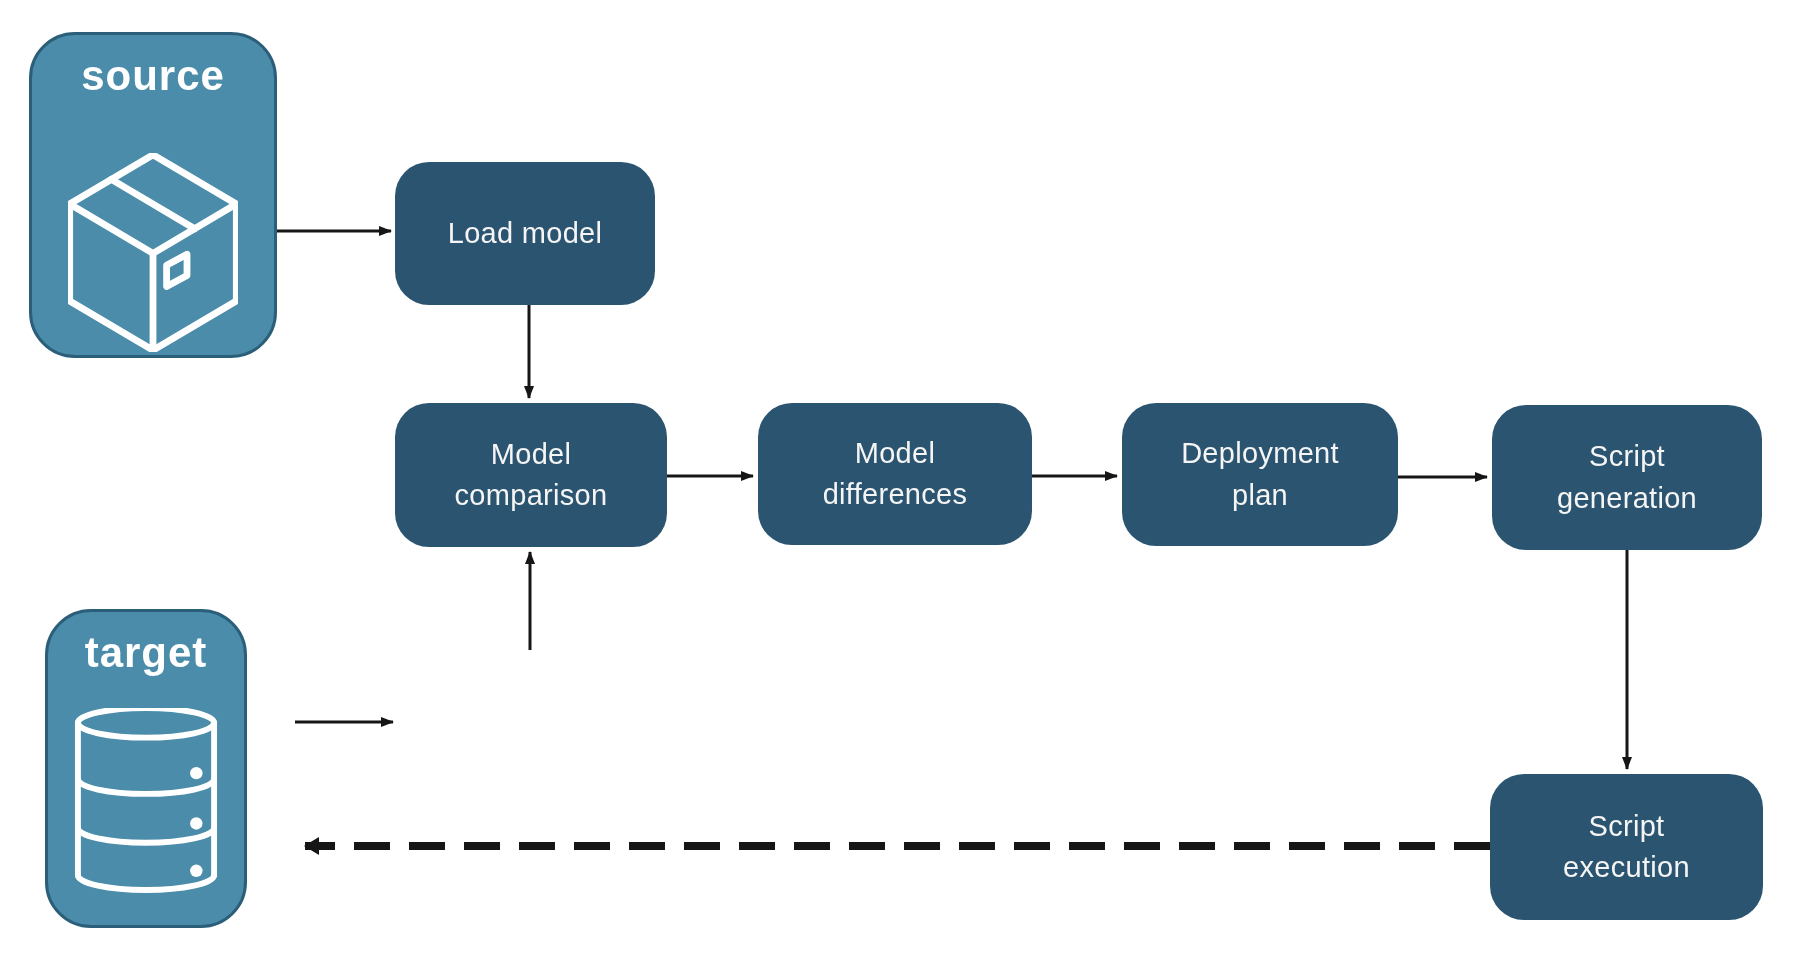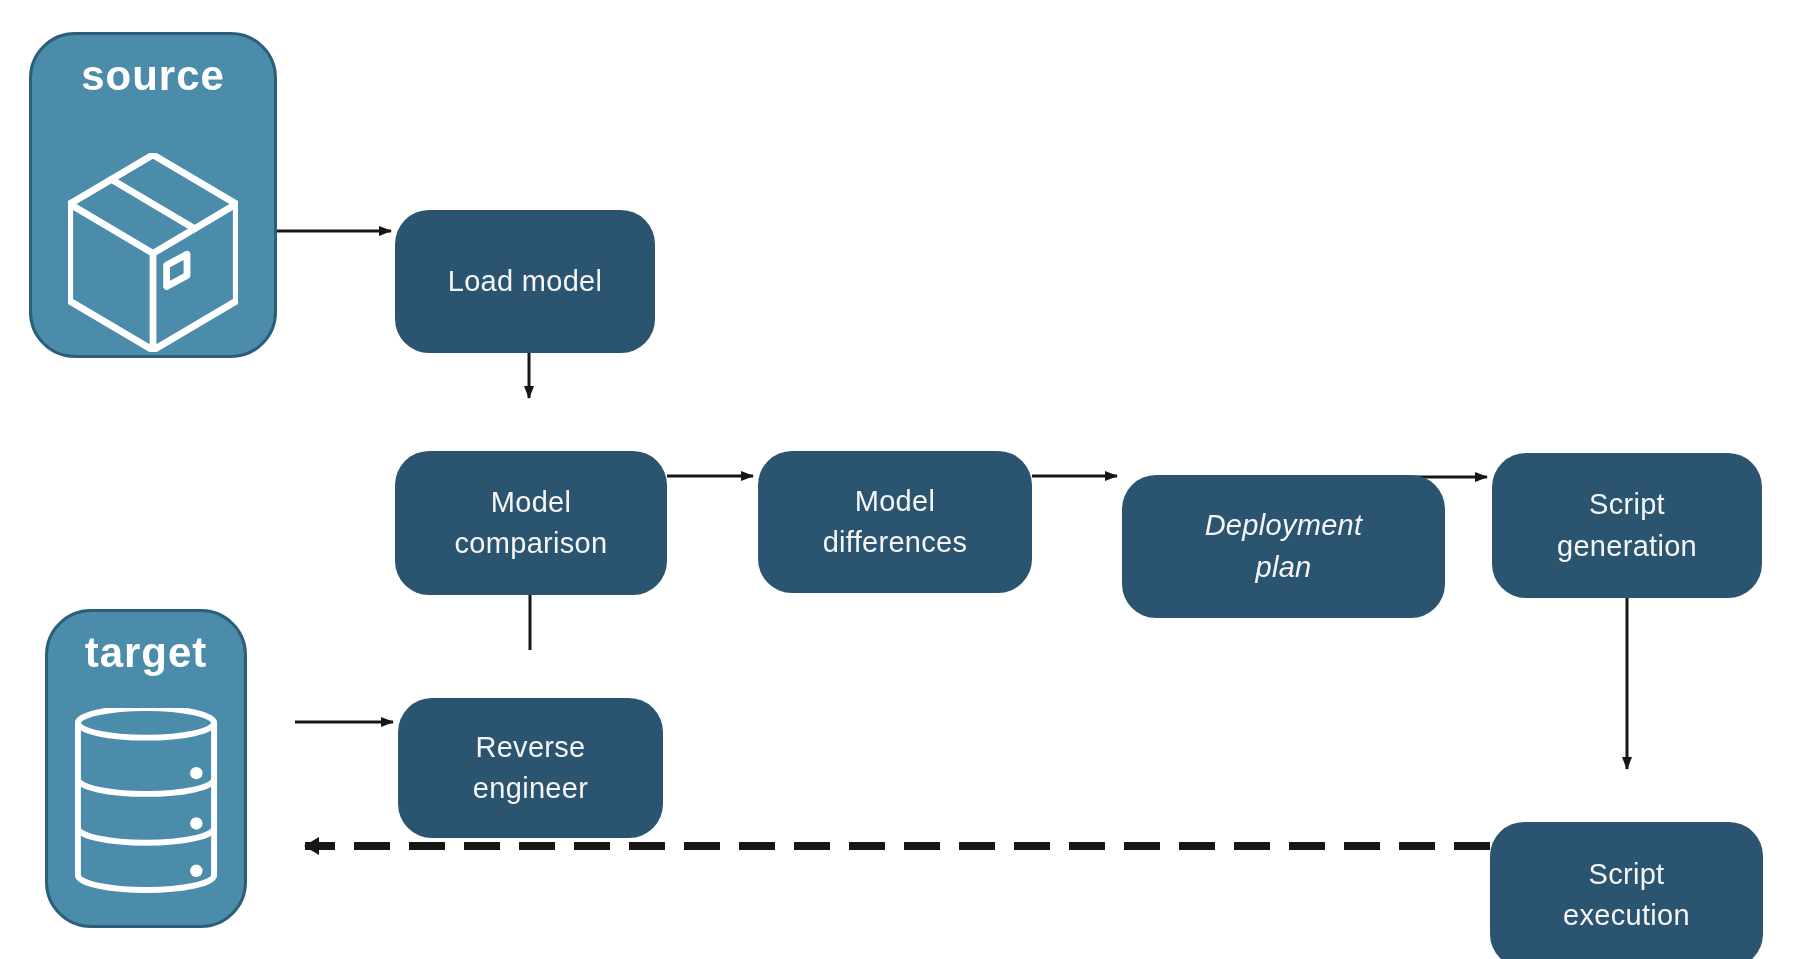--- a/index.html
+++ b/index.html
@@ -41,21 +41,20 @@
   .arrowhead { fill: var(--arrow); }
 
   .node {
     position: absolute;
     background: var(--node-fill);
     border-radius: 34px;
     display: flex;
     align-items: center;
     justify-content: center;
     text-align: center;
-    margin-top: 48px;
   }
   .node-label {
     color: var(--label-text);
     font-size: 29px;
     line-height: 1.42;
     letter-spacing: 0.3px;
     white-space: pre-line;
   }
 
   .endpoint {
@@ -137,33 +136,29 @@
   <div class="node" style="left:395px; top:403px; width:272px; height:144px;">
     <span class="node-label">Model
 comparison</span>
   </div>
 
   <div class="node" style="left:758px; top:403px; width:274px; height:142px;">
     <span class="node-label">Model
 differences</span>
   </div>
 
-  <div class="node" style="left:1122px; top:427px; width:323px; height:143px;font-style:italic;">
+  <div class="node" style="left:1122px; top:403px; width:276px; height:143px;">
     <span class="node-label">Deployment
 plan</span>
   </div>
 
   <div class="node" style="left:1492px; top:405px; width:270px; height:145px;">
     <span class="node-label">Script
 generation</span>
   </div>
 
-  <div class="node" style="left:398px; top:650px; width:265px; height:140px;">
-    <span class="node-label">Reverse
-engineer</span>
-  </div>
 
   <div class="node" style="left:1490px; top:774px; width:273px; height:146px;">
     <span class="node-label">Script
 execution</span>
   </div>
 
 </div>
 
 </body></html>

